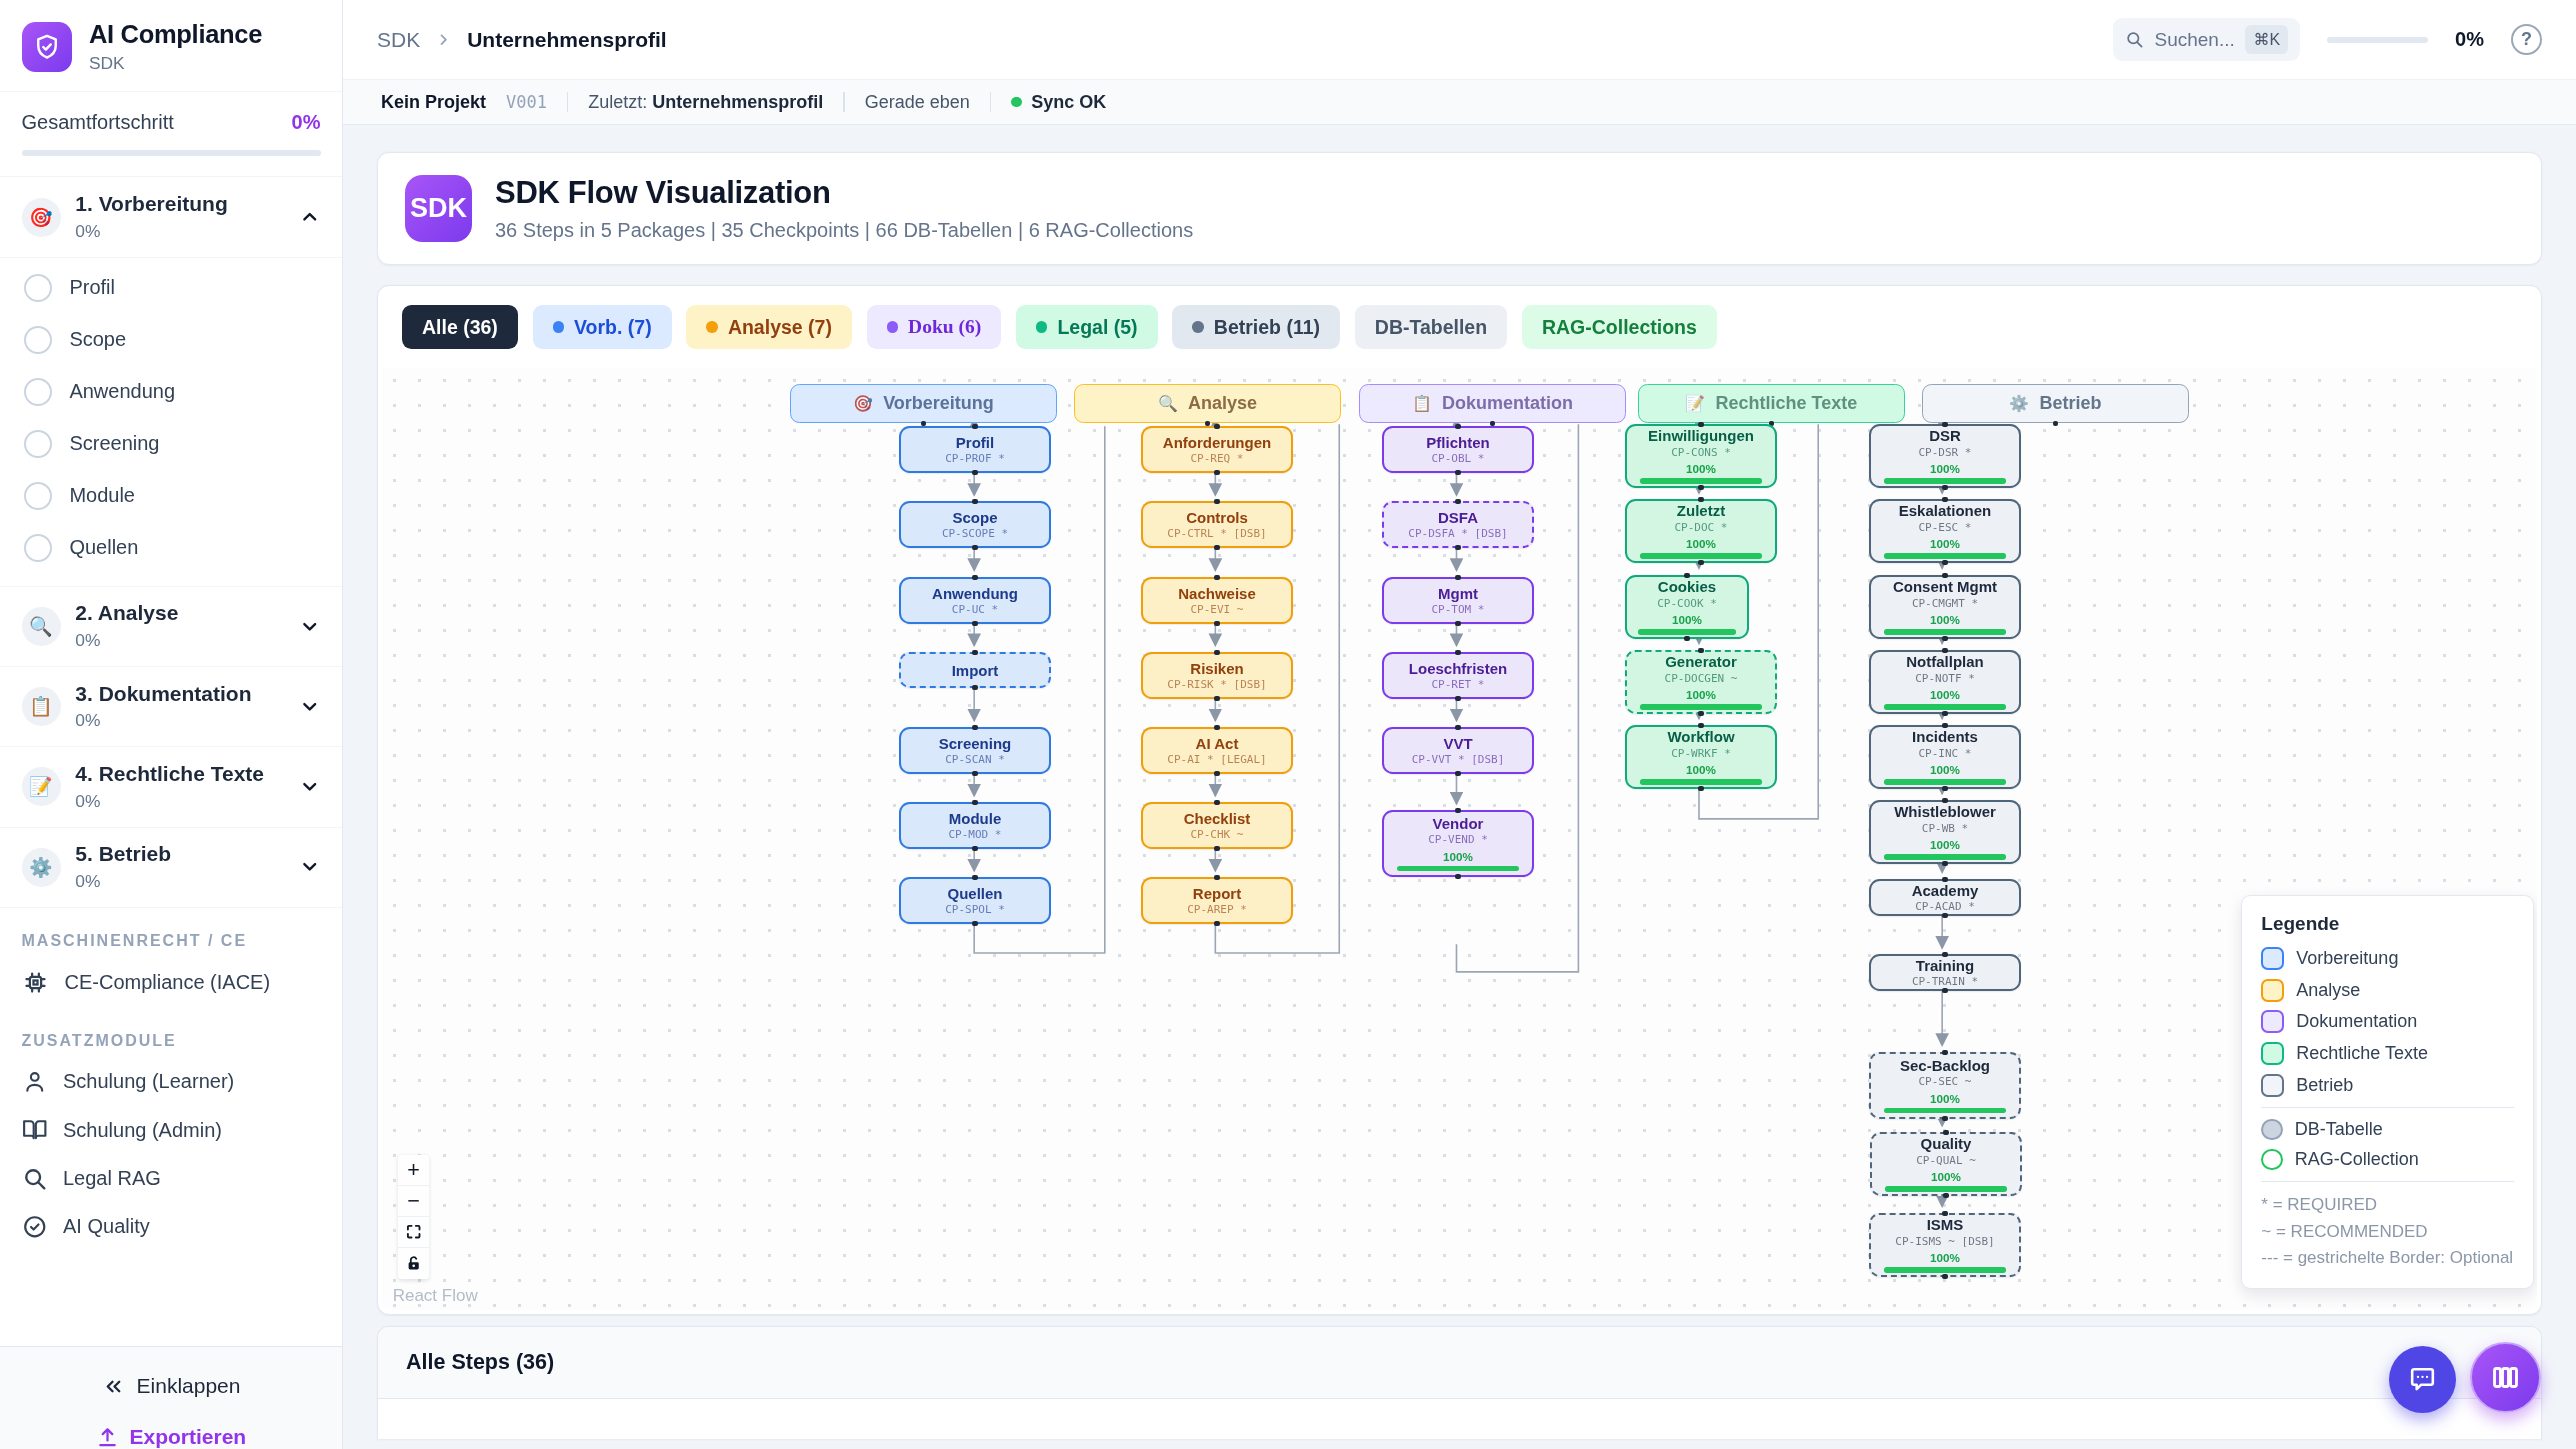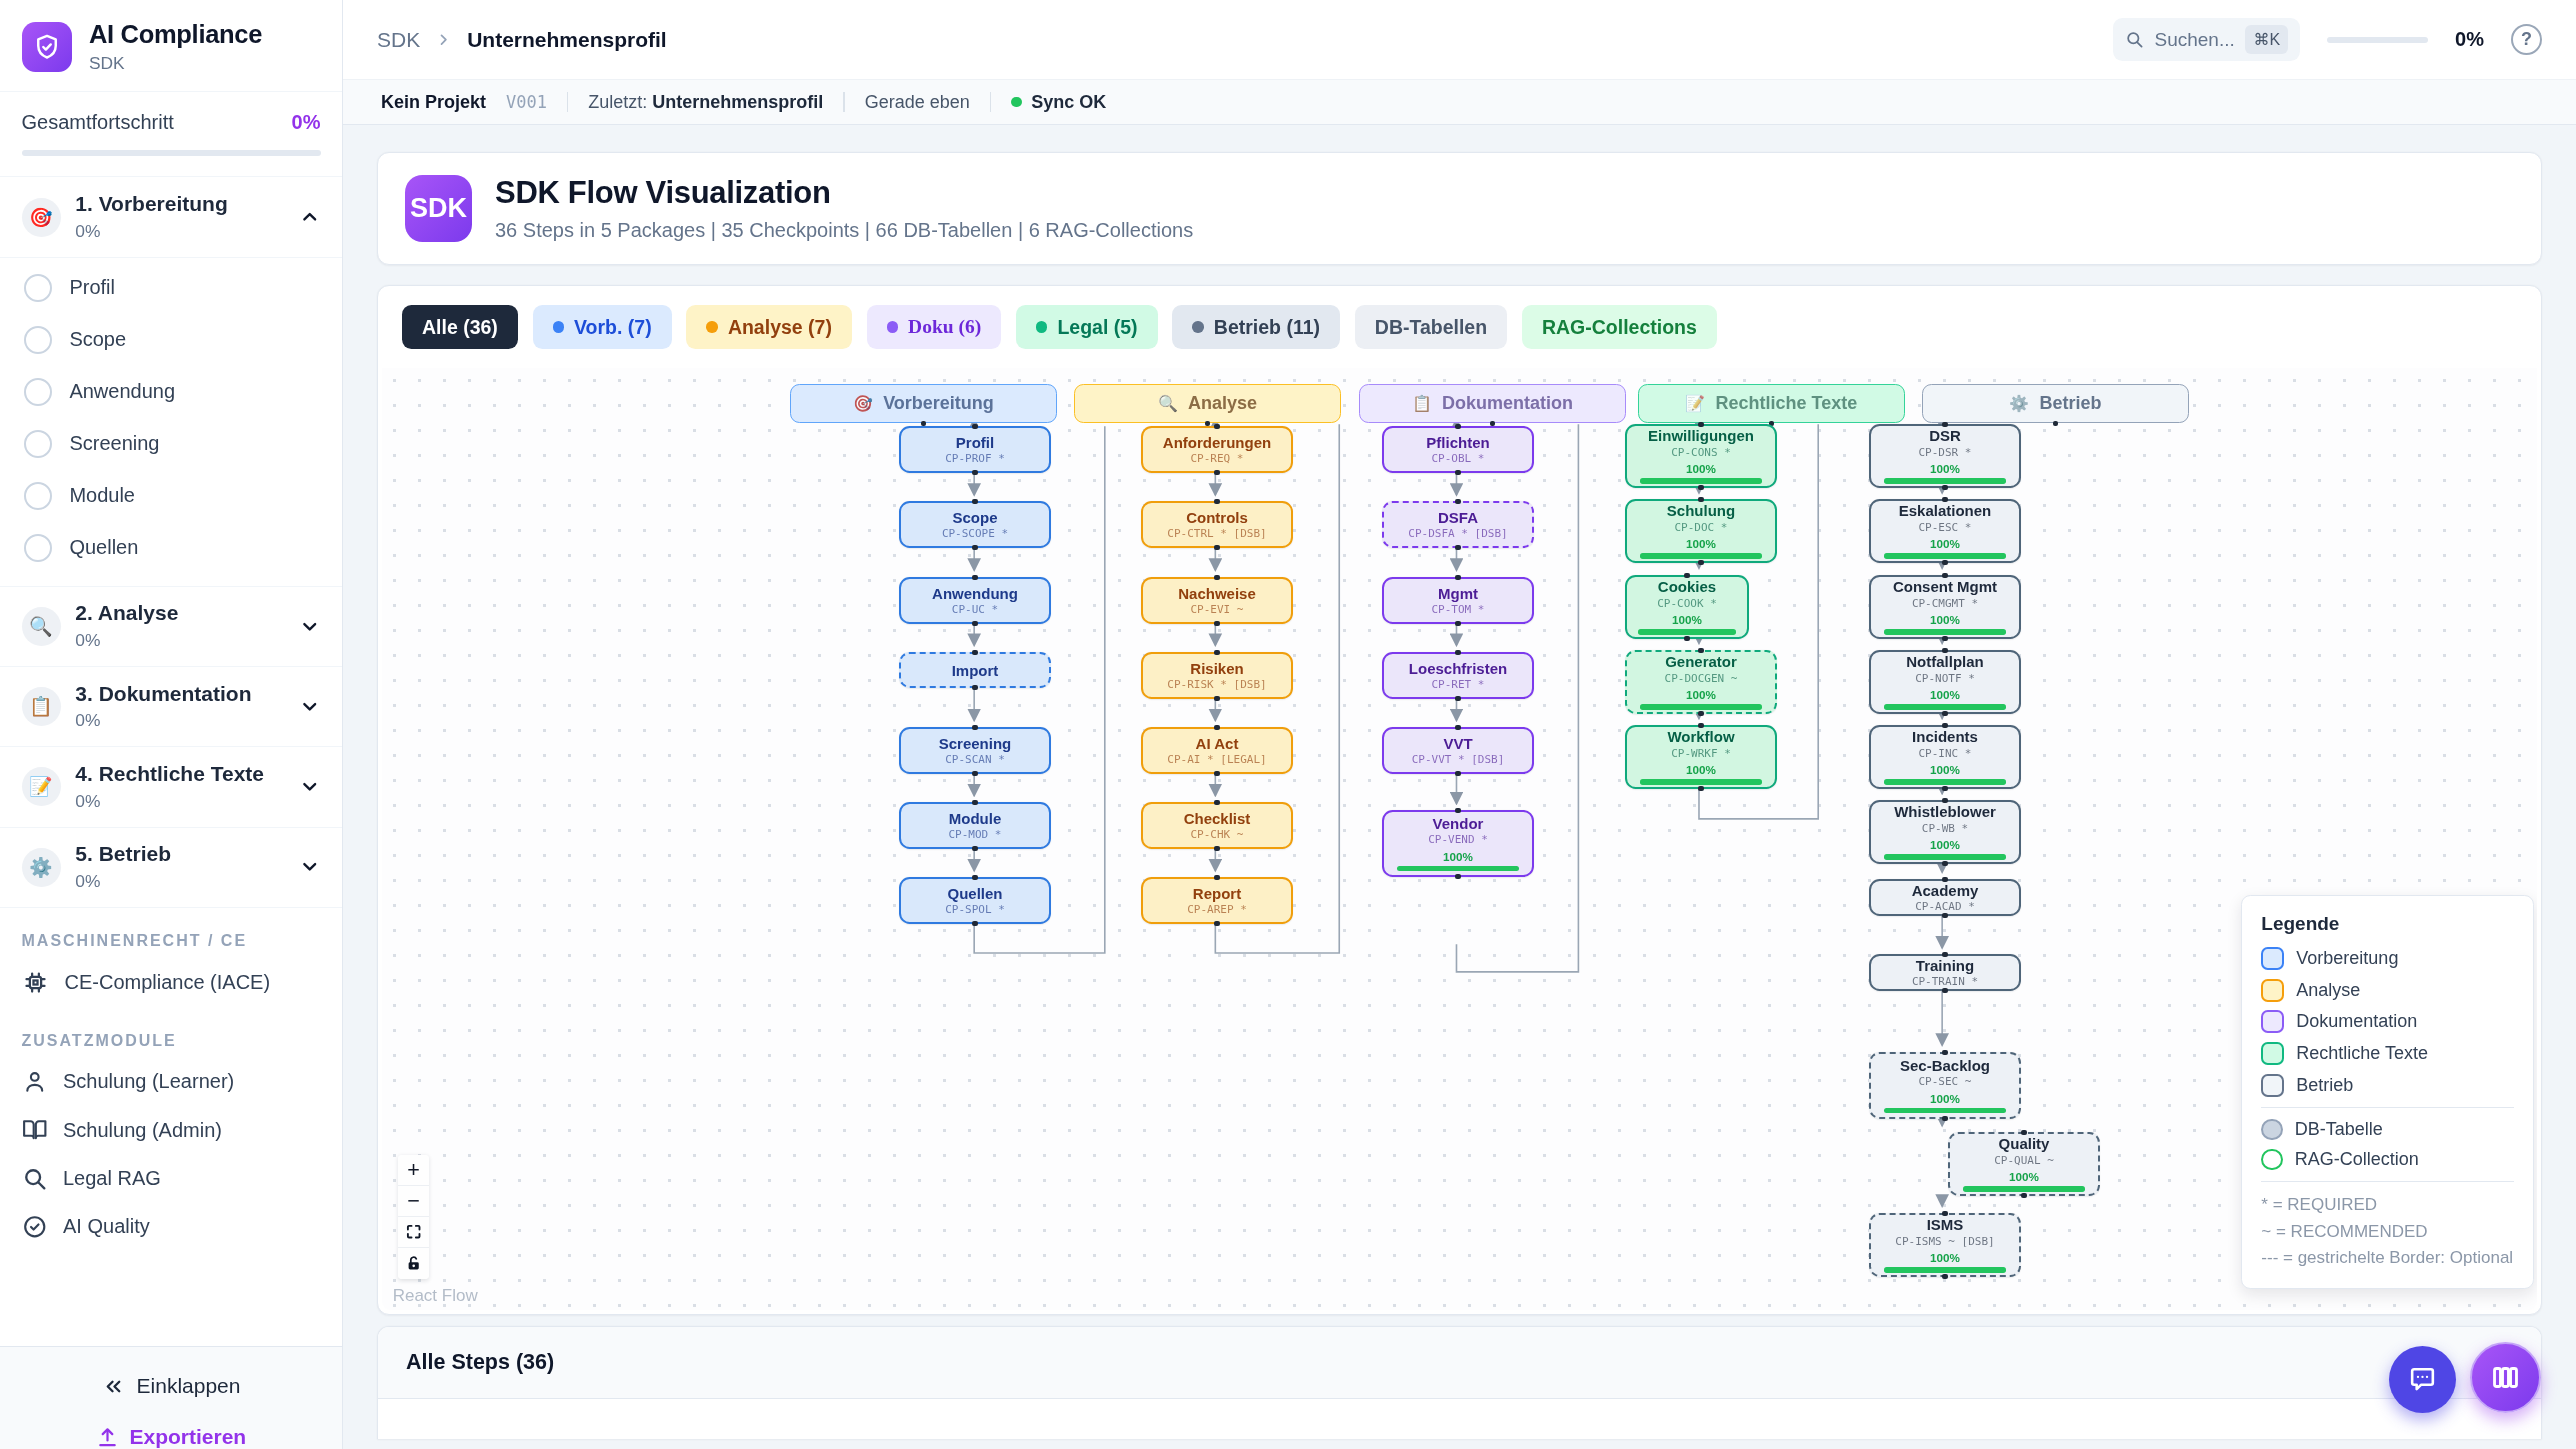--- a/index.html
+++ b/index.html
@@ -567,21 +567,21 @@
               <span class="pkg-emoji">📝</span>
               <span>Rechtliche Texte</span>
             </div>
             <div class="fnode" style="left: 1243px; top: 56px; width: 152px; height: 64px; background: rgb(210, 246, 225); border-color: rgb(15, 169, 124); color: rgb(6, 95, 70);">
               <div class="fnode-label">Einwilligungen</div>
               <div class="fnode-code">CP-CONS *</div>
               <div class="fnode-pct">100%</div>
               <div class="fnode-bar" style="background: rgb(34, 197, 94);"></div>
             </div>
             <div class="fnode" style="left: 1243px; top: 131px; width: 152px; height: 64px; background: rgb(210, 246, 225); border-color: rgb(15, 169, 124); color: rgb(6, 95, 70);">
-              <div class="fnode-label">Schulung</div>
+              <div class="fnode-label">Zuletzt</div>
               <div class="fnode-code">CP-DOC *</div>
               <div class="fnode-pct">100%</div>
               <div class="fnode-bar" style="background: rgb(34, 197, 94);"></div>
             </div>
             <div class="fnode" style="left: 1243px; top: 207px; width: 124px; height: 64px; background: rgb(210, 246, 225); border-color: rgb(15, 169, 124); color: rgb(6, 95, 70); align-items: center;">
               <div class="fnode-label">Cookies</div>
               <div class="fnode-code">CP-COOK *</div>
               <div class="fnode-pct">100%</div>
               <div class="fnode-bar" style="background: rgb(34, 197, 94);"></div>
             </div>
@@ -644,21 +644,21 @@
             <div class="fnode" style="left: 1487px; top: 586px; width: 152px; height: 37px; background: rgb(237, 241, 246); border-color: rgb(79, 101, 121); color: rgb(30, 41, 59);">
               <div class="fnode-label">Training</div>
               <div class="fnode-code">CP-TRAIN *</div>
             </div>
             <div class="fnode dashed" style="left: 1487px; top: 684px; width: 152px; height: 67px; background: rgb(237, 241, 246); border-color: rgb(79, 101, 121); color: rgb(30, 41, 59);">
               <div class="fnode-label">Sec-Backlog</div>
               <div class="fnode-code">CP-SEC ~</div>
               <div class="fnode-pct">100%</div>
               <div class="fnode-bar" style="background: rgb(34, 197, 94);"></div>
             </div>
-            <div class="fnode dashed" style="left: 1566px; top: 764px; width: 152px; height: 64px; background: rgb(237, 241, 246); border-color: rgb(79, 101, 121); color: rgb(30, 41, 59);">
+            <div class="fnode dashed" style="left: 1488px; top: 764px; width: 152px; height: 64px; background: rgb(237, 241, 246); border-color: rgb(79, 101, 121); color: rgb(30, 41, 59);">
               <div class="fnode-label">Quality</div>
               <div class="fnode-code">CP-QUAL ~</div>
               <div class="fnode-pct">100%</div>
               <div class="fnode-bar" style="background: rgb(34, 197, 94);"></div>
             </div>
             <div class="fnode dashed" style="left: 1487px; top: 845px; width: 152px; height: 64px; background: rgb(237, 241, 246); border-color: rgb(79, 101, 121); color: rgb(30, 41, 59);">
               <div class="fnode-label">ISMS</div>
               <div class="fnode-code">CP-ISMS ~ [DSB]</div>
               <div class="fnode-pct">100%</div>
               <div class="fnode-bar" style="background: rgb(34, 197, 94);"></div>

